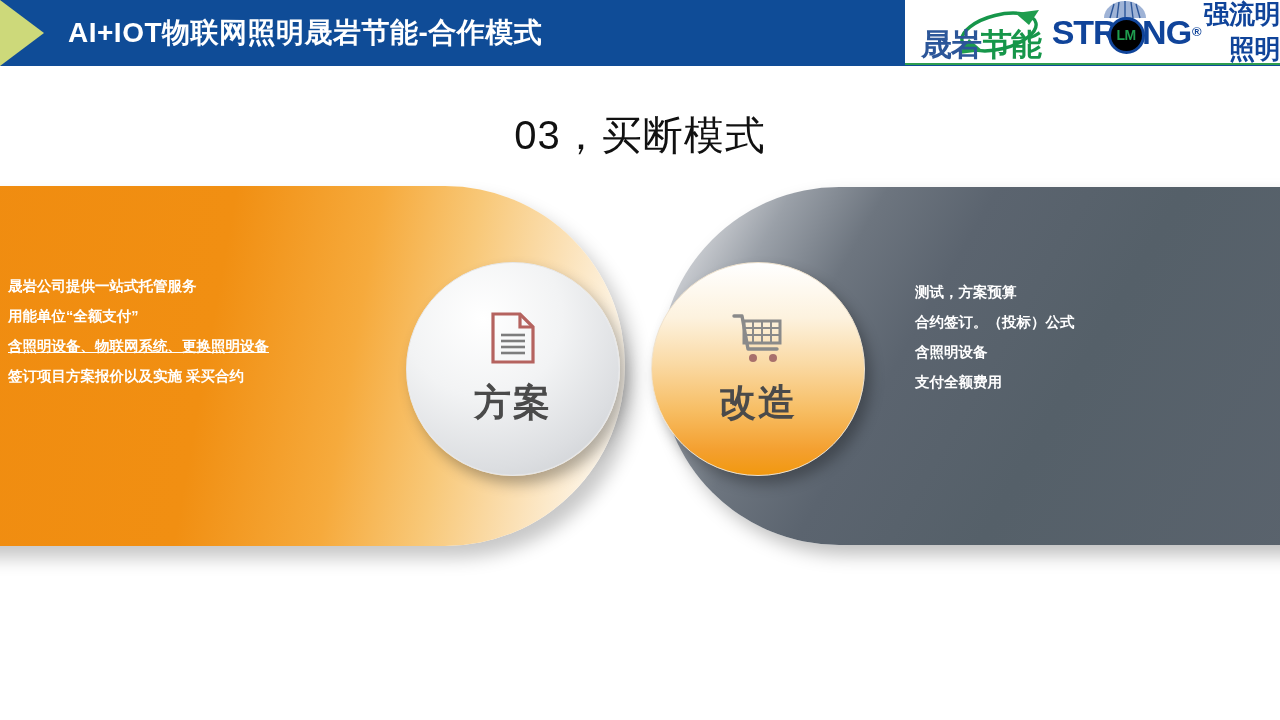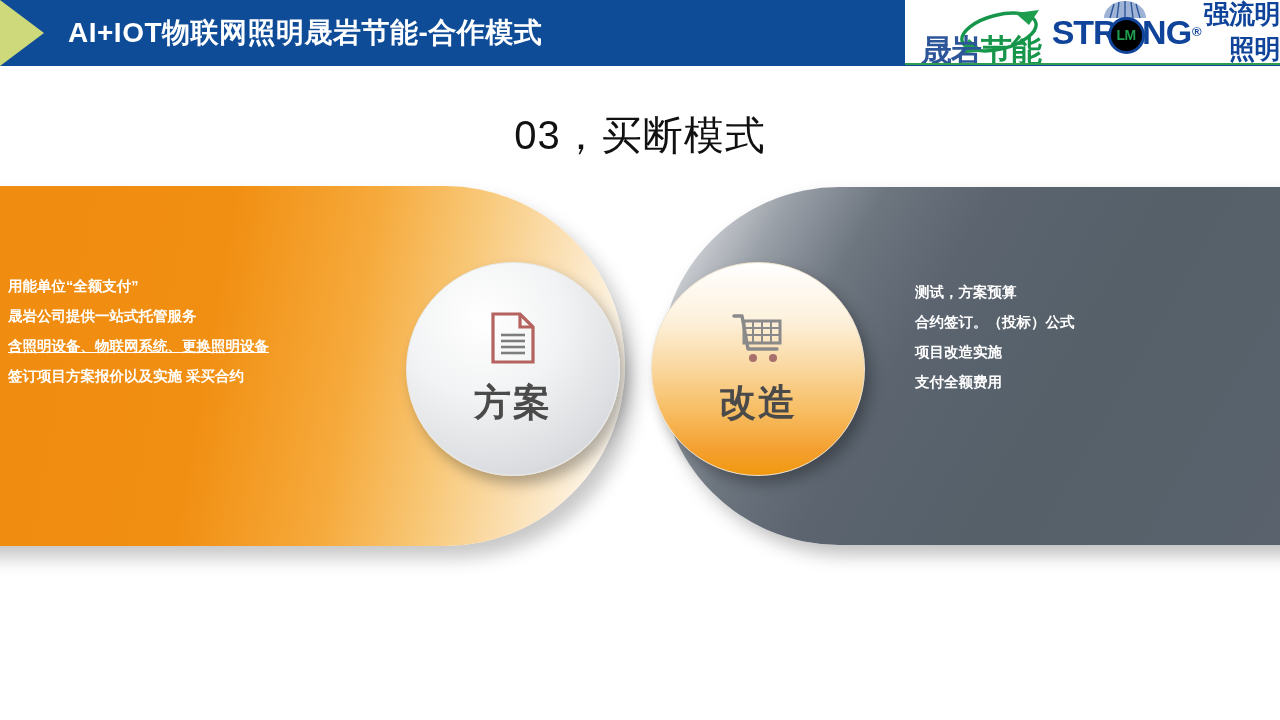--- a/index.html
+++ b/index.html
@@ -60,21 +60,21 @@
     width: 152px; height: 54px;
   }
   .logo-swoosh {
     position: absolute;
     left: 32px; top: 4px;
     width: 92px; height: 46px;
     pointer-events: none;
   }
   .logo-cn-text {
     position: absolute;
-    left: 0; top: 25px;
+    left: 0; top: 19px;
     width: 152px;
     font-size: 31px;
     font-weight: bold;
     letter-spacing: -1px;
     white-space: nowrap;
     z-index: 2;
   }
   .logo-cn-a { color: #2c5699; }
   .logo-cn-b { color: #16964a; }
 
@@ -261,32 +261,32 @@
       <span class="reg-mark">®</span>
       <span class="logo-slogan">强流明照明</span>
     </div>
 
   </div>
 
   <div class="slide-title">03，买断模式</div>
 
   <div class="panel-left">
     <div class="panel-left-texts">
+      <div>晟岩公司提供一站式托管服务</div>
       <div>用能单位“全额支付”</div>
-      <div>晟岩公司提供一站式托管服务</div>
       <div class="wrapline">含照明设备、物联网系统、更换照明设备</div>
       <div>签订项目方案报价以及实施  采买合约</div>
     </div>
   </div>
 
   <div class="panel-right">
     <div class="panel-right-texts">
       <div>测试，方案预算</div>
       <div>合约签订。（投标）公式</div>
-      <div> 项目改造实施</div>
+      <div> 含照明设备</div>
       <div>支付全额费用</div>
     </div>
   </div>
 
   <div class="circle circle-a">
     <div class="circle-icon">
       <svg width="46" height="54" viewBox="0 0 46 54">
         <path d="M3 3 H30 L43 16 V51 H3 Z" fill="none" stroke="#b5635f" stroke-width="3.2"></path>
         <path d="M30 3 V16 H43" fill="none" stroke="#b5635f" stroke-width="3.2"></path>
         <g stroke="#7d7d7d" stroke-width="2.6">

